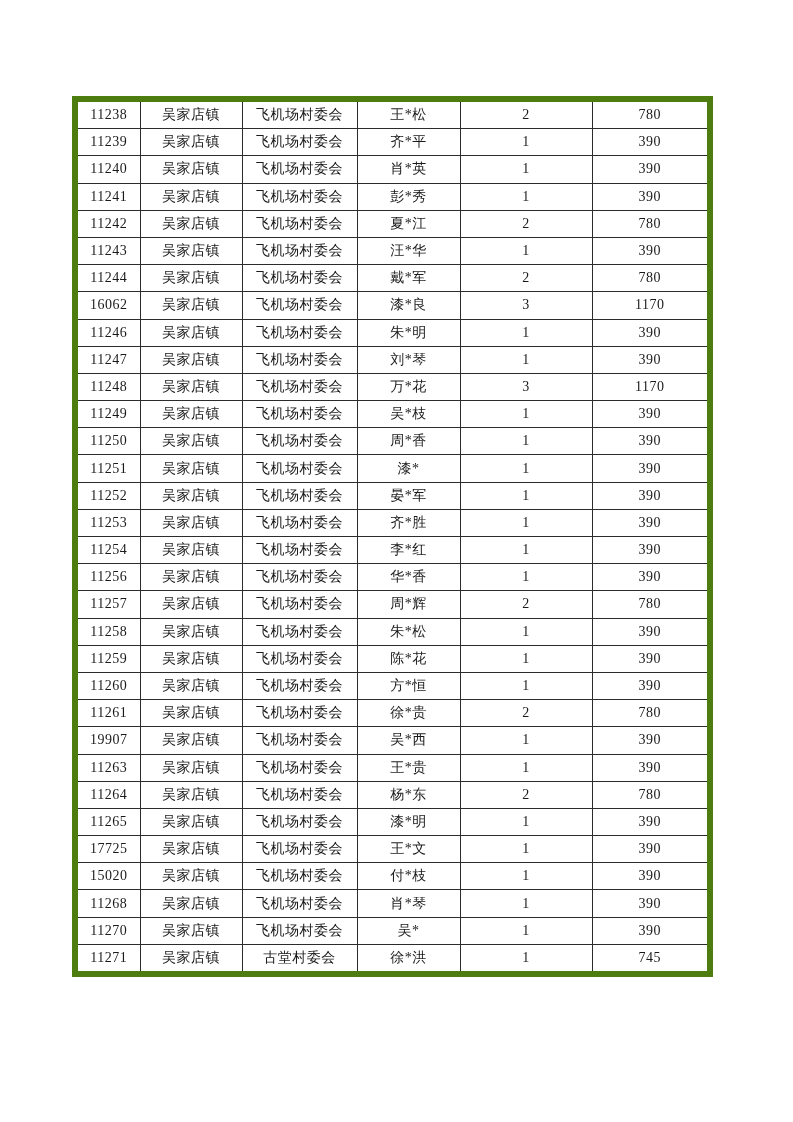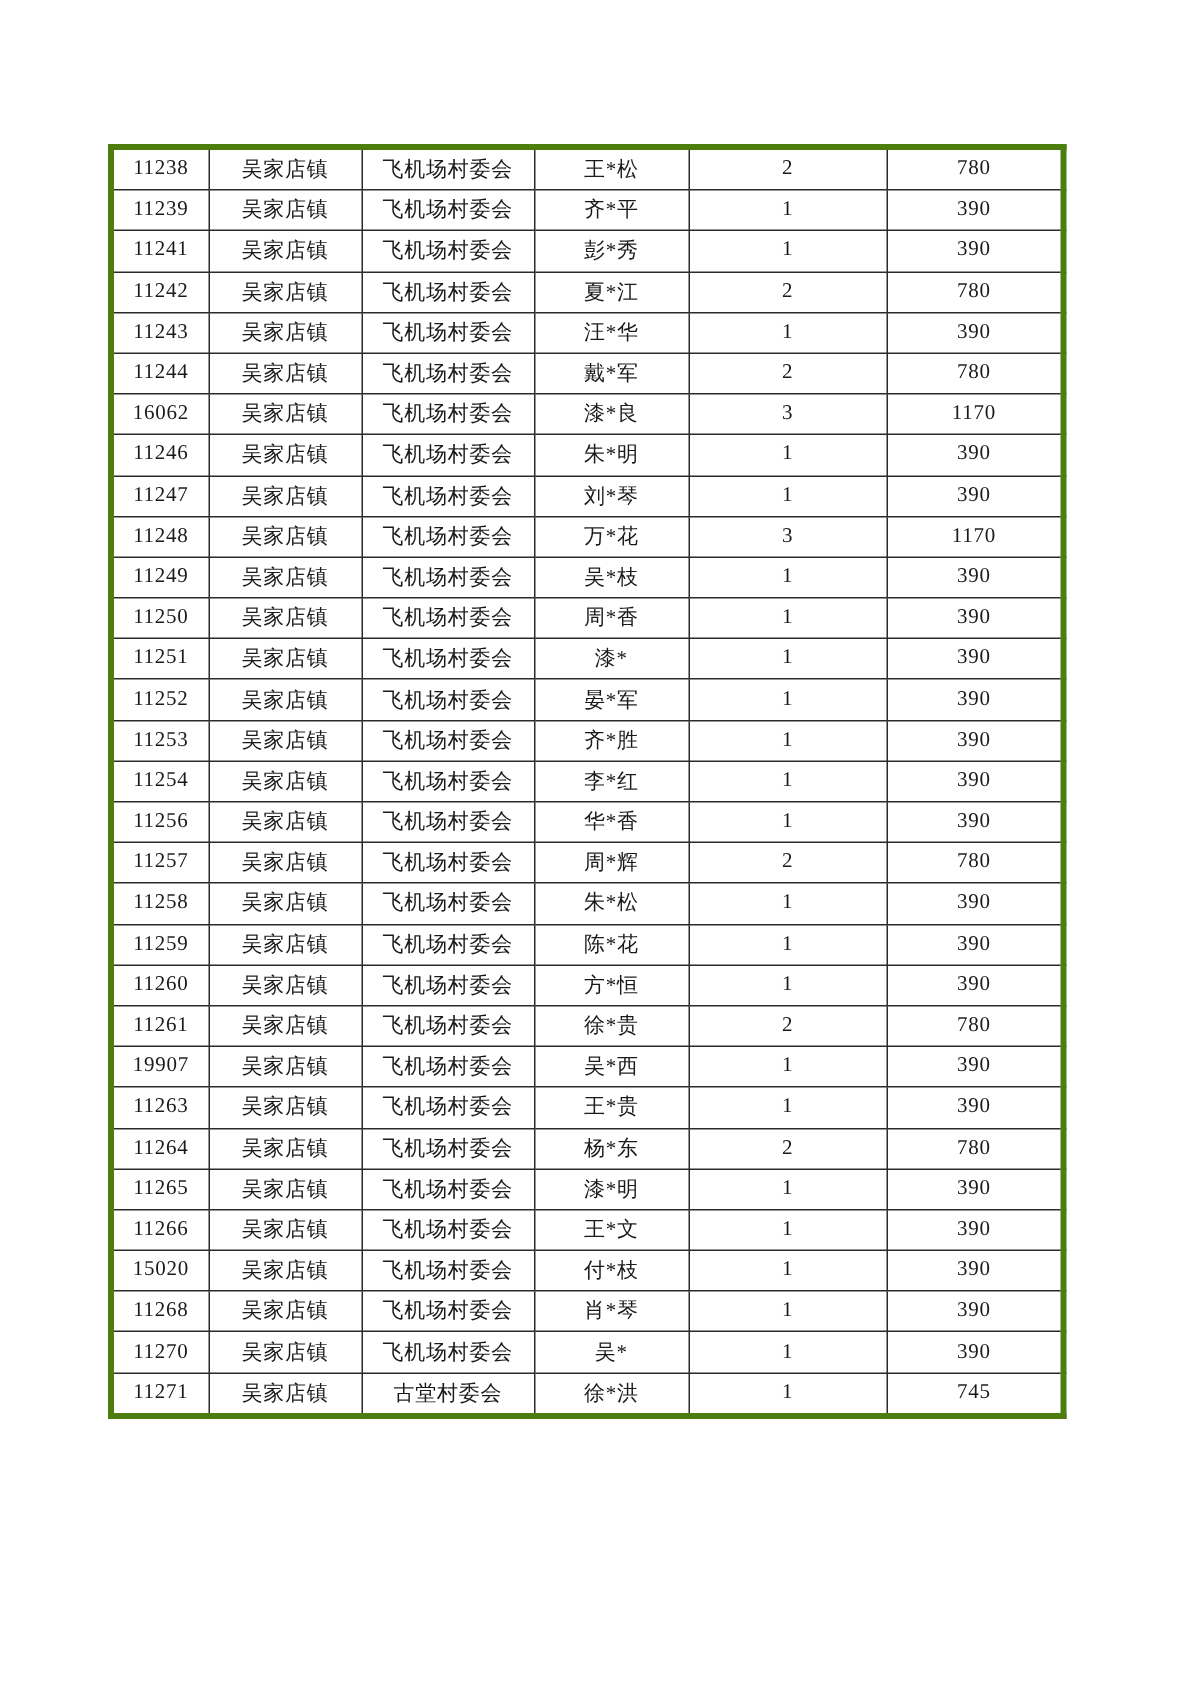--- a/index.html
+++ b/index.html
@@ -15,21 +15,21 @@
     background: #ffffff;
     overflow: hidden;
   }
   .data-table {
     position: absolute;
     left: 72px;
     top: 96px;
     width: 635px;
     border-collapse: collapse;
     table-layout: fixed;
-    border: 4px solid #4d7c0f;
+    border: 6px solid #4d7c0f;
     font-size: 14px;
     color: #1a1a1a;
   }
   .data-table td {
     border: 1px solid #2b2b2b;
     height: 26.2px;
     padding: 0 2px;
     text-align: center;
     vertical-align: middle;
     white-space: nowrap;
@@ -61,20 +61,28 @@
         </tr>
         <tr>
           <td>11239</td>
           <td>吴家店镇</td>
           <td>飞机场村委会</td>
           <td>齐*平</td>
           <td>1</td>
           <td>390</td>
         </tr>
         <tr>
+          <td>11240</td>
+          <td>吴家店镇</td>
+          <td>飞机场村委会</td>
+          <td>肖*英</td>
+          <td>1</td>
+          <td>390</td>
+        </tr>
+        <tr>
           <td>11241</td>
           <td>吴家店镇</td>
           <td>飞机场村委会</td>
           <td>彭*秀</td>
           <td>1</td>
           <td>390</td>
         </tr>
         <tr>
           <td>11242</td>
           <td>吴家店镇</td>
@@ -253,21 +261,21 @@
         </tr>
         <tr>
           <td>11265</td>
           <td>吴家店镇</td>
           <td>飞机场村委会</td>
           <td>漆*明</td>
           <td>1</td>
           <td>390</td>
         </tr>
         <tr>
-          <td>11266</td>
+          <td>17725</td>
           <td>吴家店镇</td>
           <td>飞机场村委会</td>
           <td>王*文</td>
           <td>1</td>
           <td>390</td>
         </tr>
         <tr>
           <td>15020</td>
           <td>吴家店镇</td>
           <td>飞机场村委会</td>

